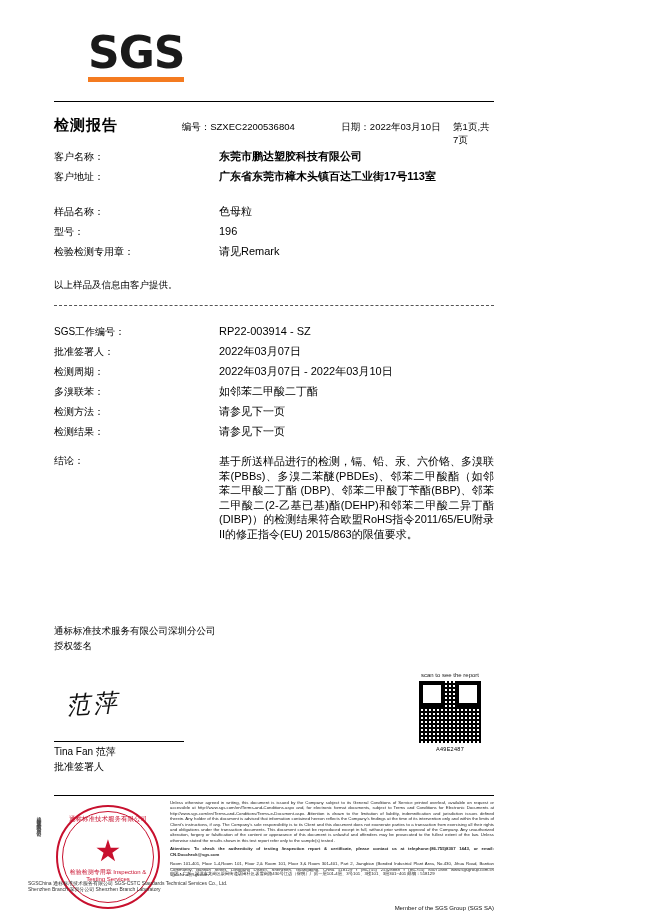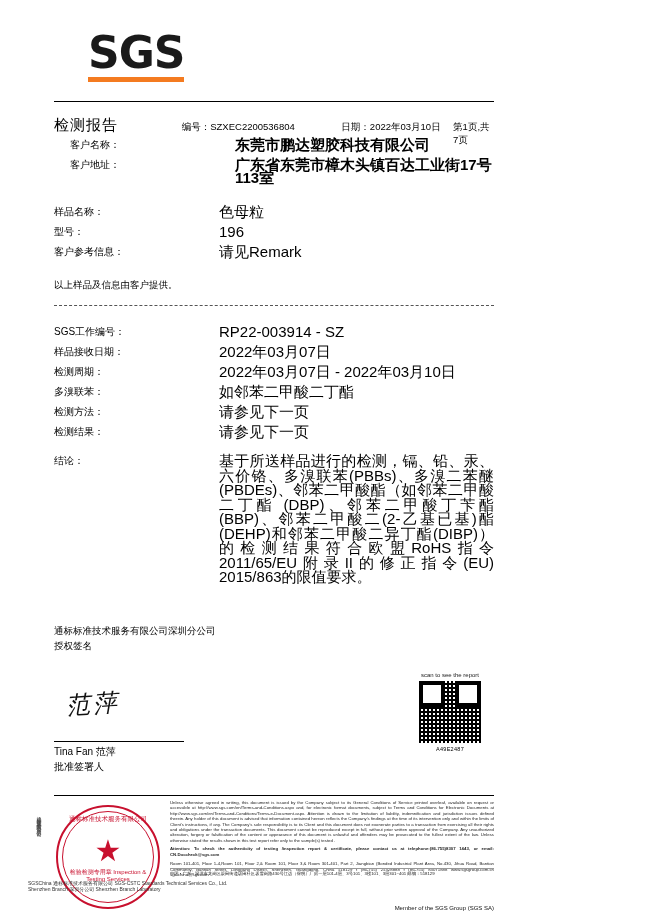--- a/index.html
+++ b/index.html
@@ -55,21 +55,21 @@
   .title-row {
     position: absolute;
     left: 54px;
     right: 54px;
     top: 116px;
     display: flex;
     align-items: baseline;
   }
   .doc-title {
     font-size: 15px;
-    font-weight: normal;
+    font-weight: bold;
     width: 160px;
     letter-spacing: 1px;
   }
   .doc-no {
     font-size: 9.5px;
     width: 200px;
   }
   .doc-date {
     font-size: 9.5px;
     width: 140px;
@@ -92,21 +92,21 @@
     margin-bottom: 7px;
     line-height: 13px;
   }
   .row .lbl {
     width: 165px;
     flex: 0 0 165px;
     font-size: 10px;
   }
   .row .val {
     flex: 1;
-    font-size: 15px;
+    font-size: 11px;
   }
   .row .val.bold { font-weight: bold; }
 
   .note {
     font-size: 9.5px;
     margin-top: 20px;
     line-height: 13px;
   }
 
   .dashed {
@@ -321,56 +321,56 @@
   </div>
   <div class="header-rule"></div>
 
   <div class="title-row">
     <div class="doc-title">检测报告</div>
     <div class="doc-no">编号：SZXEC2200536804</div>
     <div class="doc-date">日期：2022年03月10日</div>
     <div class="doc-page">第1页,共7页</div>
   </div>
 
-  <div class="block" style="top:138px;margin-left:16px;">
+  <div class="block" style="top:150px;">
     <div class="row">
       <div class="lbl">客户名称：</div>
       <div class="val bold">东莞市鹏达塑胶科技有限公司</div>
     </div>
     <div class="row">
       <div class="lbl">客户地址：</div>
       <div class="val bold">广东省东莞市樟木头镇百达工业街17号113室</div>
     </div>
   </div>
 
   <div class="block" style="top:205px;">
     <div class="row">
       <div class="lbl">样品名称：</div>
       <div class="val">色母粒</div>
     </div>
     <div class="row">
       <div class="lbl">型号：</div>
       <div class="val">196</div>
     </div>
     <div class="row">
-      <div class="lbl">客户参考信息：</div>
+      <div class="lbl">检验检测专用章：</div>
       <div class="val">请见Remark</div>
     </div>
     <div class="note">以上样品及信息由客户提供。</div>
   </div>
 
   <div class="dashed" style="top:305px;"></div>
 
   <div class="block" style="top:325px;">
     <div class="row">
       <div class="lbl">SGS工作编号：</div>
       <div class="val">RP22-003914 - SZ</div>
     </div>
     <div class="row">
-      <div class="lbl">样品接收日期：</div>
+      <div class="lbl">批准签署人：</div>
       <div class="val">2022年03月07日</div>
     </div>
     <div class="row">
       <div class="lbl">检测周期：</div>
       <div class="val">2022年03月07日 - 2022年03月10日</div>
     </div>
     <div class="row">
       <div class="lbl">多溴联苯：</div>
       <div class="val">如邻苯二甲酸二丁酯</div>
     </div>

